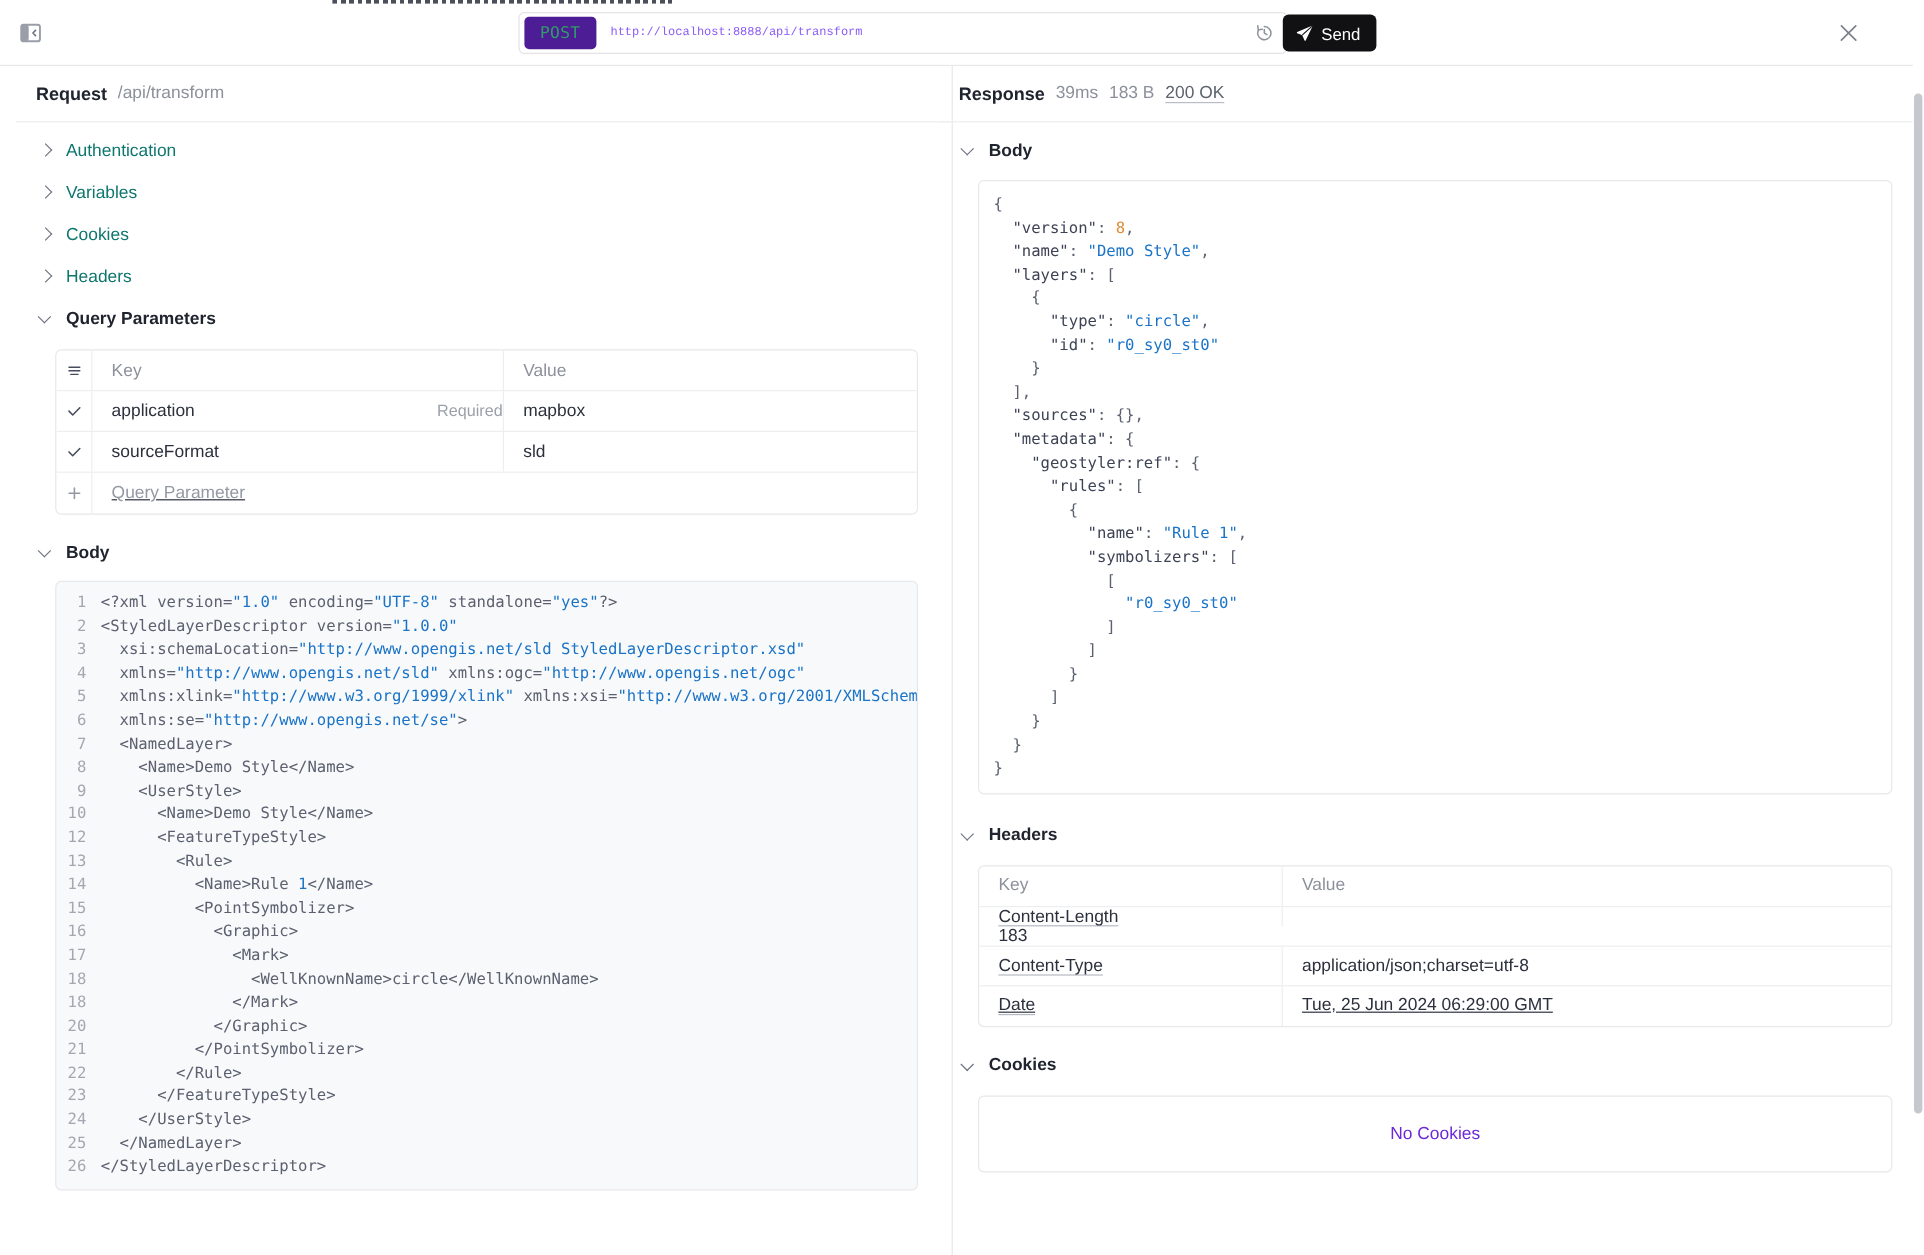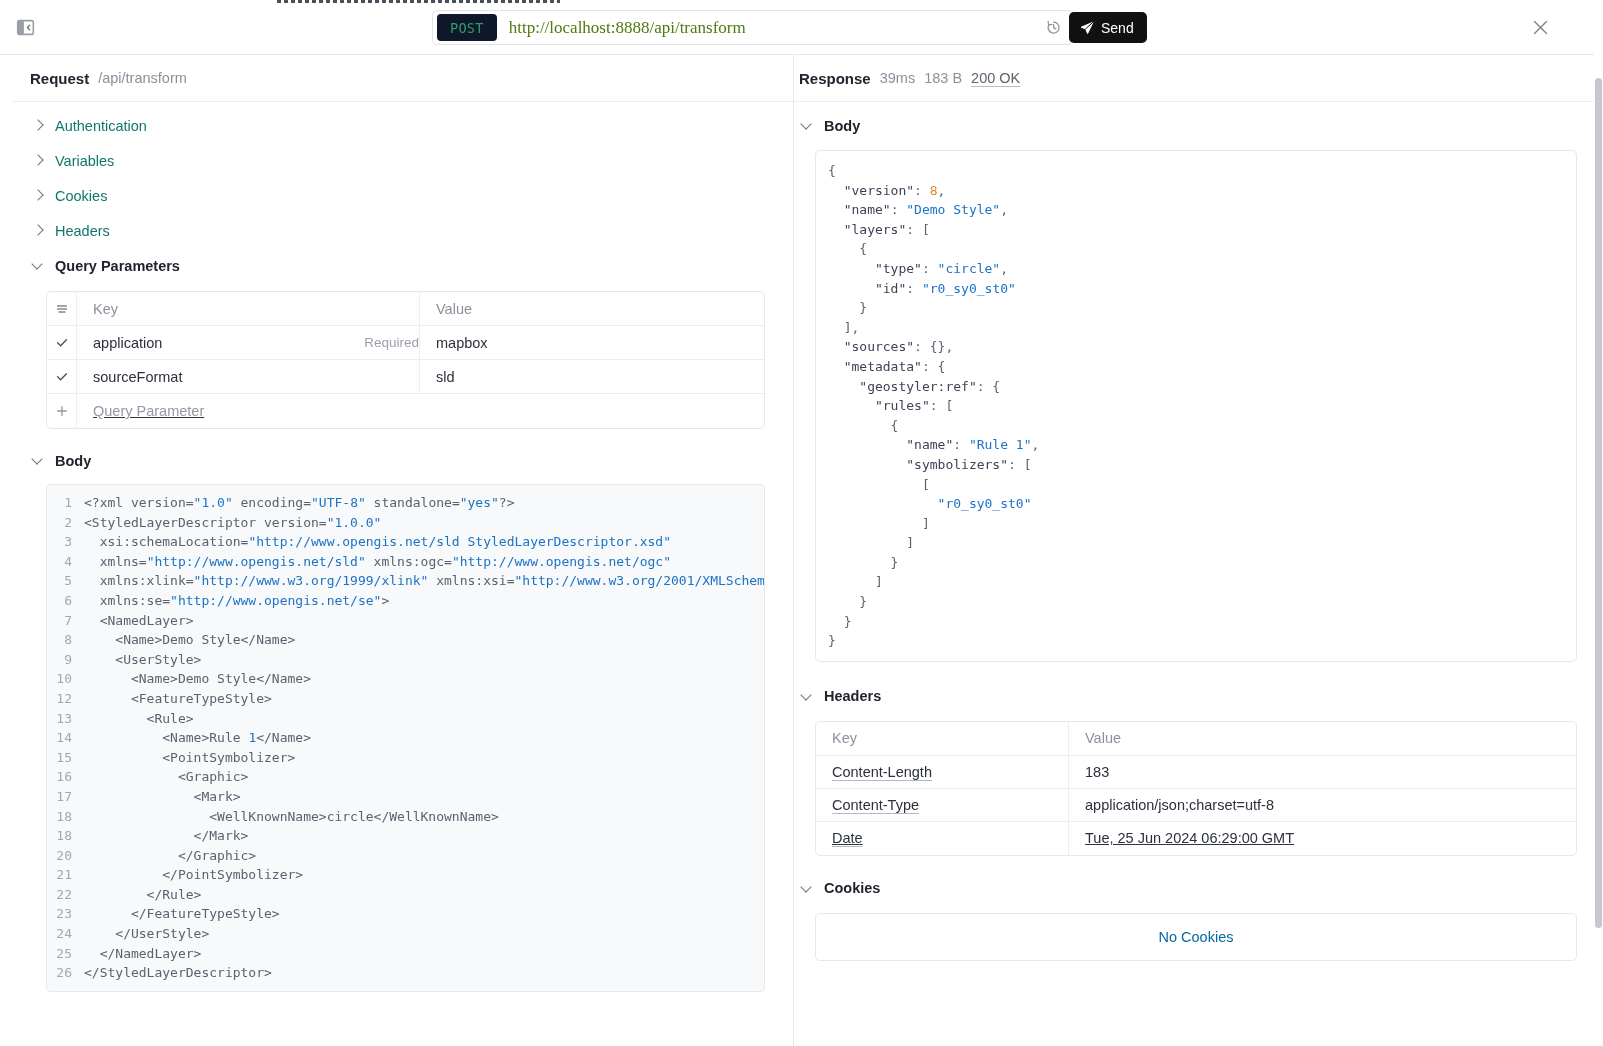--- a/index.html
+++ b/index.html
@@ -28,31 +28,31 @@
   #urlbar {
     position: absolute; left: 432px; top: 10px;
     width: 641px; height: 35px;
     border: 1px solid #e3e3e8; border-radius: 5px;
     background: #ffffff;
     display: flex; align-items: center;
   }
   #method-badge {
     margin-left: 4px;
     height: 27px; padding: 0 13px;
-    background: #0f172a; color: #2f9e68;
+    background: #4c1d95; color: #2f9e68;
     border-radius: 4px;
     display: flex; align-items: center;
     font-family: "DejaVu Sans Mono", monospace;
     font-size: 13.5px; letter-spacing: .3px;
     cursor: pointer;
   }
   #url-input {
     flex: 1; border: none; outline: none;
-    font-family: Liberation Serif, serif;
-    font-size: 17px; color: #4d7c0f;
+    font-family: Liberation Mono, monospace;
+    font-size: 10px; color: #8b5cf6;
     margin-left: 12px; background: transparent;
   }
   #history-icon {
     width: 26px; height: 26px; margin-right: 6px;
     display: flex; align-items: center; justify-content: center;
     cursor: pointer;
   }
   #send-button {
     position: absolute; left: 1069px; top: 12px;
     height: 31px; padding: 0 13px 0 11px;
@@ -158,22 +158,22 @@
   }
   .ctext { color: #3d4355; }
   .s-str { color: #1a73c7; }
   .s-num { color: #e08a2e; }
   .s-key { color: #3d4355; }
   .s-punc { color: #5b6170; }
 
   .empty-box {
     border: 1px solid #e7e8ec; border-radius: 5px;
     background: #ffffff;
-    height: 48px; display: flex; align-items: center; justify-content: center;
-    color: #0369a1; font-size: 14.5px;
+    height: 64px; display: flex; align-items: center; justify-content: center;
+    color: #6d28d9; font-size: 14.5px;
   }
 
   
   #page-scrollbar {
     position: absolute; right: 0; top: 0; width: 9px; height: 1046px;
     background: #ffffff;
   }
   #page-scrollbar .thumb {
     position: absolute; right: 1px; top: 78px;
     width: 7px; height: 850px;
@@ -394,21 +394,21 @@
     <div class="section-row open" style="margin-top:17px;">
       <span class="chev down"></span>
       <span class="label">Headers</span>
     </div>
 
     <div class="tbl hdr-tbl" style="margin:7px 26px 0 33px;">
       <div class="trow thead">
         <div class="tcell key">Key</div>
         <div class="tcell val">Value</div>
       </div>
-      <div class="trow" style="min-height:33px;">
+      <div class="trow" style="min-height:33px;flex-direction:column;">
         <div class="tcell key">
             <span class="uline">Content-Length</span>
           </div>
         <div class="tcell val">183</div>
       </div>
       <div class="trow" style="min-height:33px;">
         <div class="tcell key">
             <span class="uline">Content-Type</span>
           </div>
         <div class="tcell val">application/json;charset=utf-8</div>

